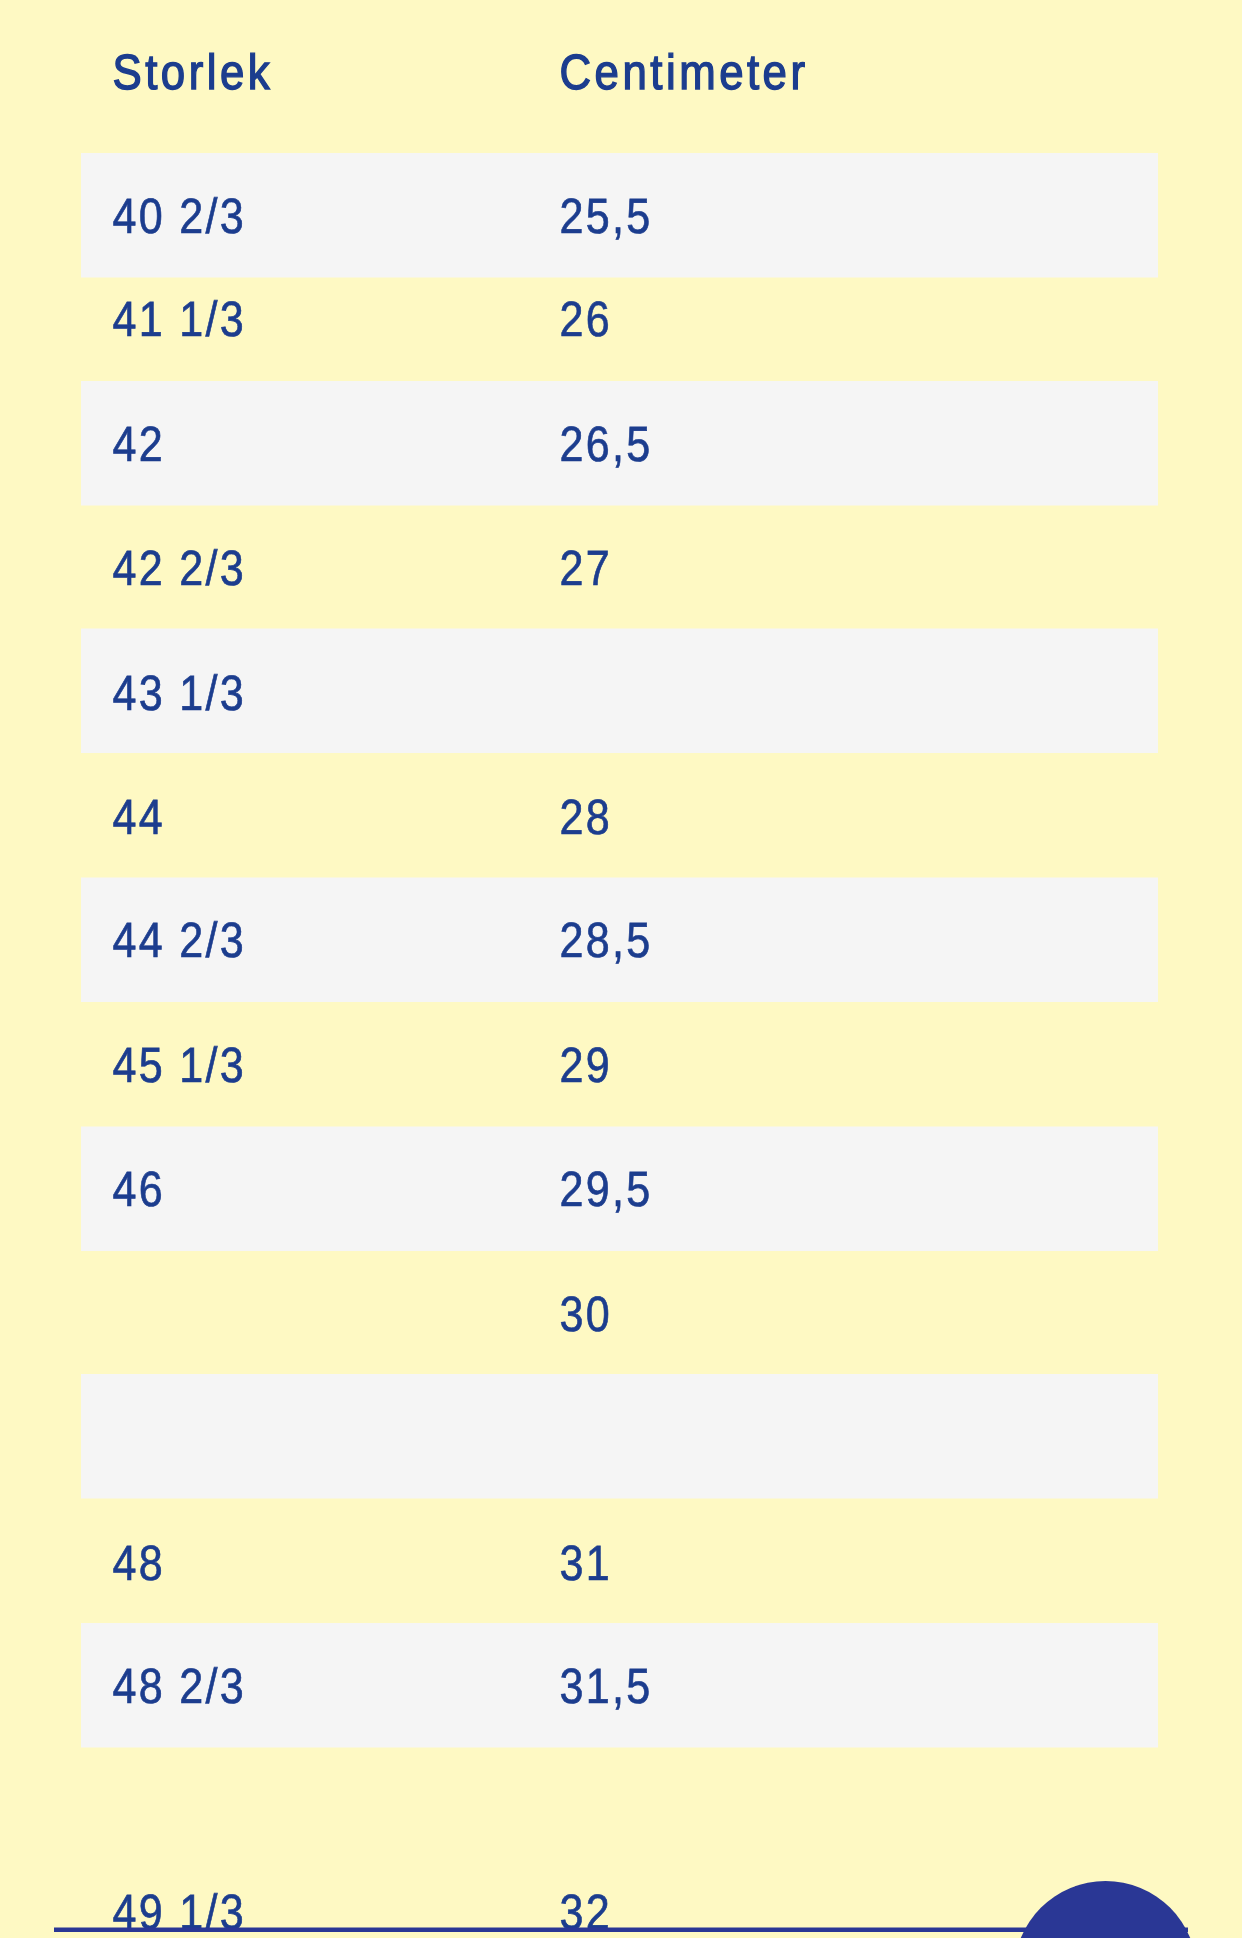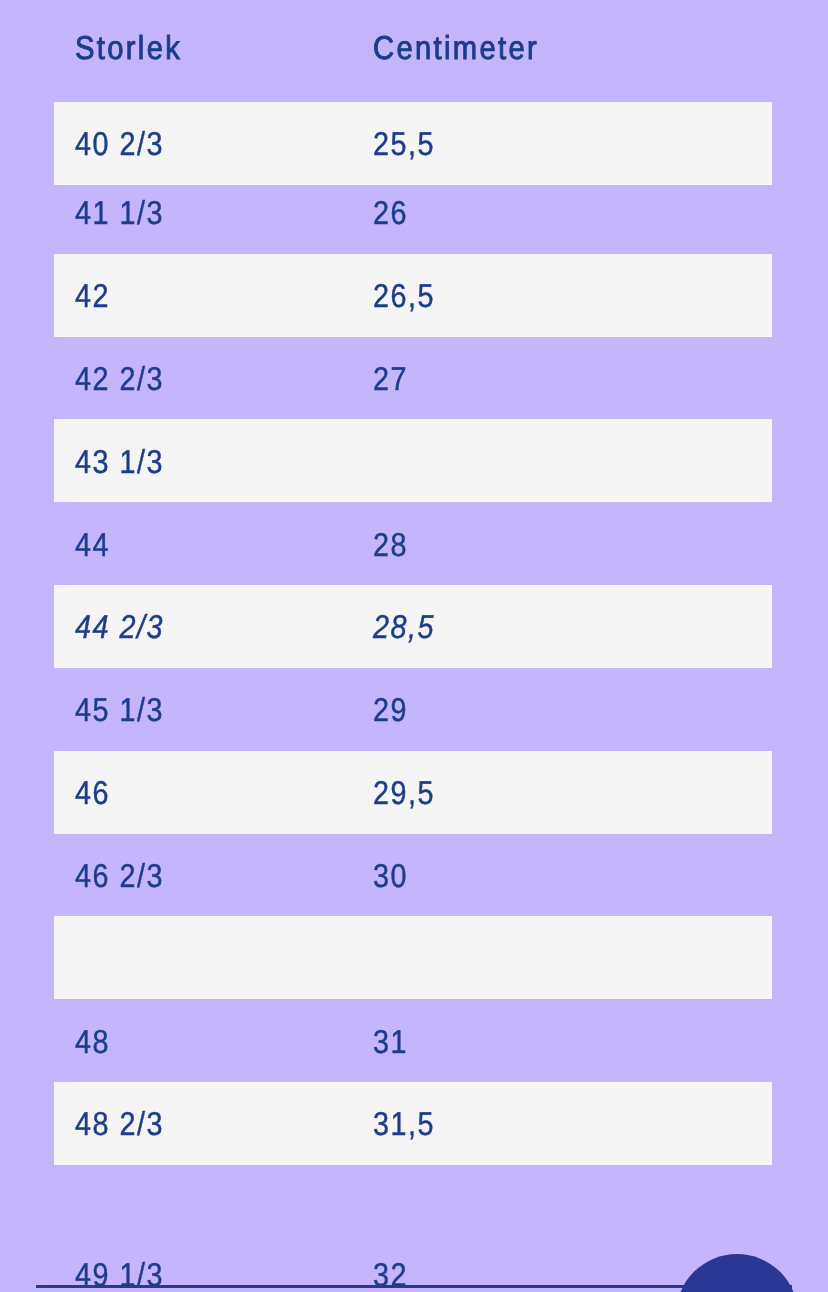--- a/index.html
+++ b/index.html
@@ -13,21 +13,21 @@
     height: 1292px;
     overflow: hidden;
     font-family: "Liberation Sans", sans-serif;
     -webkit-font-smoothing: antialiased;
     text-rendering: geometricPrecision;
   }
   .page {
     position: relative;
     width: 828px;
     height: 1292px;
-    background: #c4b5fd;
+    background: #fef9c3;
     overflow: hidden;
   }
   
   .size-table {
     position: absolute;
     left: 0;
     top: 0;
     width: 828px;
   }
   .thead-row {
@@ -156,21 +156,21 @@
         </div>
       </div>
       <div class="trow even" style="top: 502.2px;">
         <div class="cell c1">
           <span>44</span>
         </div>
         <div class="cell c2">
           <span>28</span>
         </div>
       </div>
-      <div class="trow odd" style="top: 585.04px; font-style: italic;">
+      <div class="trow odd" style="top: 585.04px;">
         <div class="stripe"></div>
         <div class="cell c1">
           <span>44 2/3</span>
         </div>
         <div class="cell c2">
           <span>28,5</span>
         </div>
       </div>
       <div class="trow even" style="top: 667.88px;">
         <div class="cell c1">
@@ -183,23 +183,20 @@
       <div class="trow odd" style="top: 750.72px;">
         <div class="stripe"></div>
         <div class="cell c1">
           <span>46</span>
         </div>
         <div class="cell c2">
           <span>29,5</span>
         </div>
       </div>
       <div class="trow even" style="top: 833.56px;">
-        <div class="cell c1">
-          <span>46 2/3</span>
-        </div>
         <div class="cell c2">
           <span>30</span>
         </div>
       </div>
       <div class="trow odd" style="top: 916.4px;">
         <div class="stripe"></div>
       </div>
       <div class="trow even" style="top: 999.24px;">
         <div class="cell c1">
           <span>48</span>

